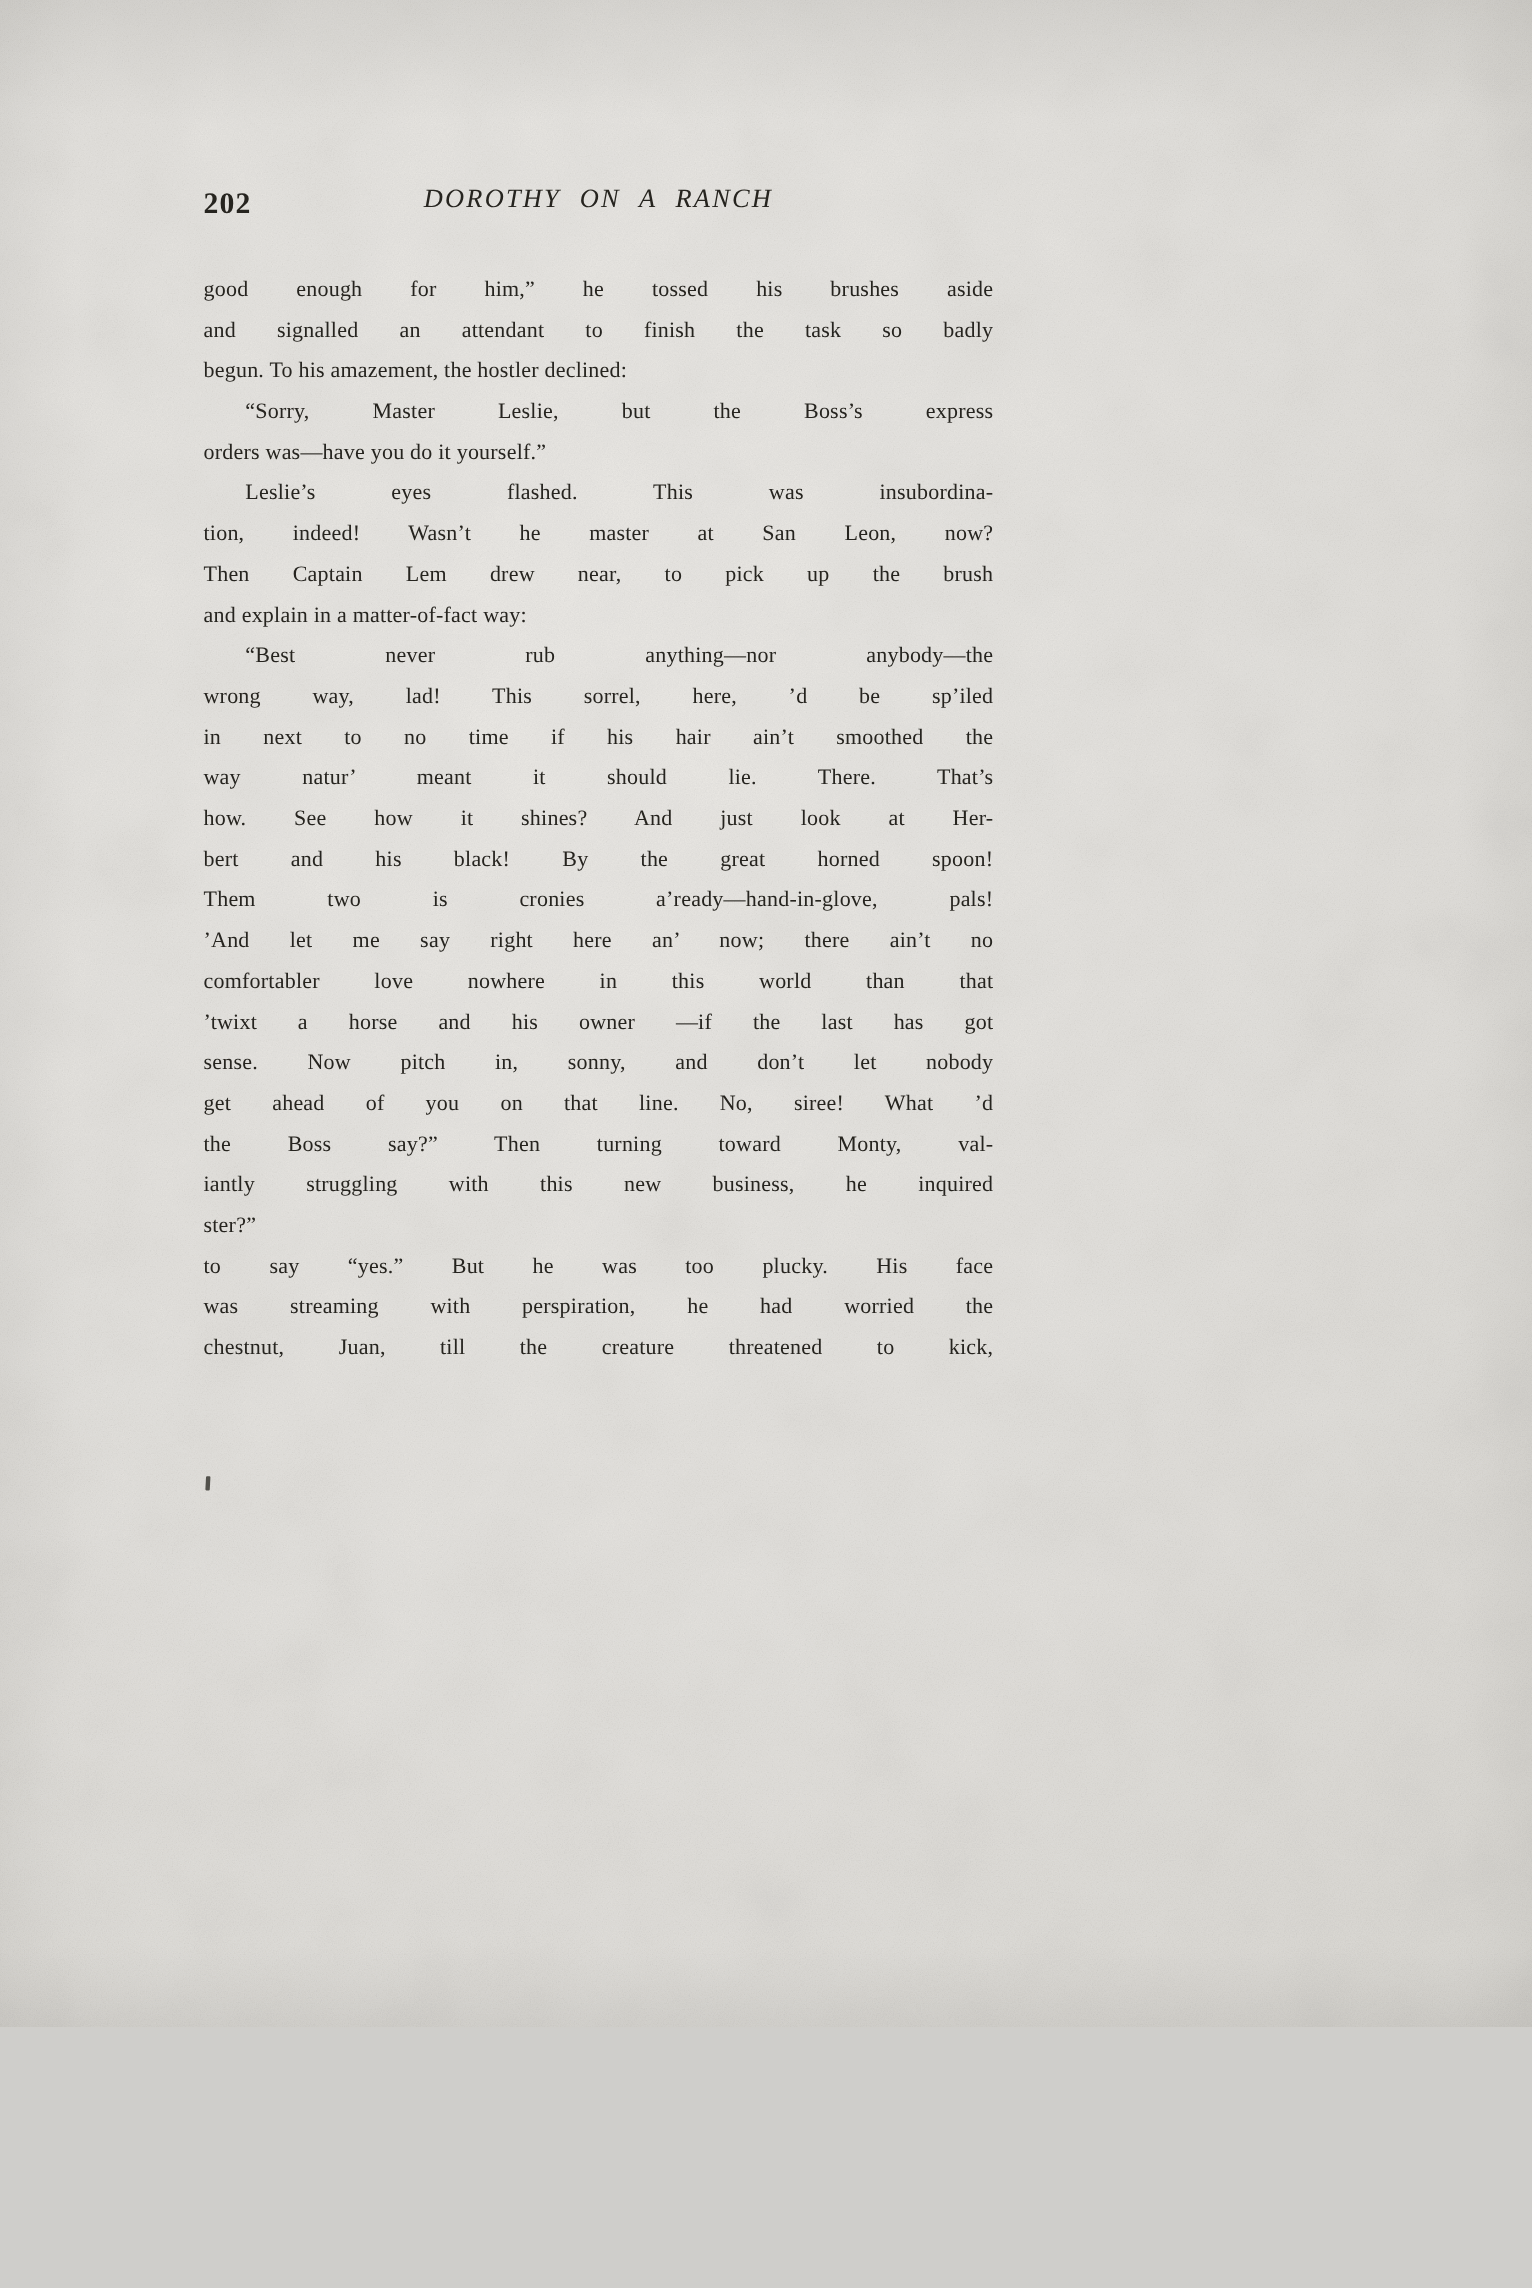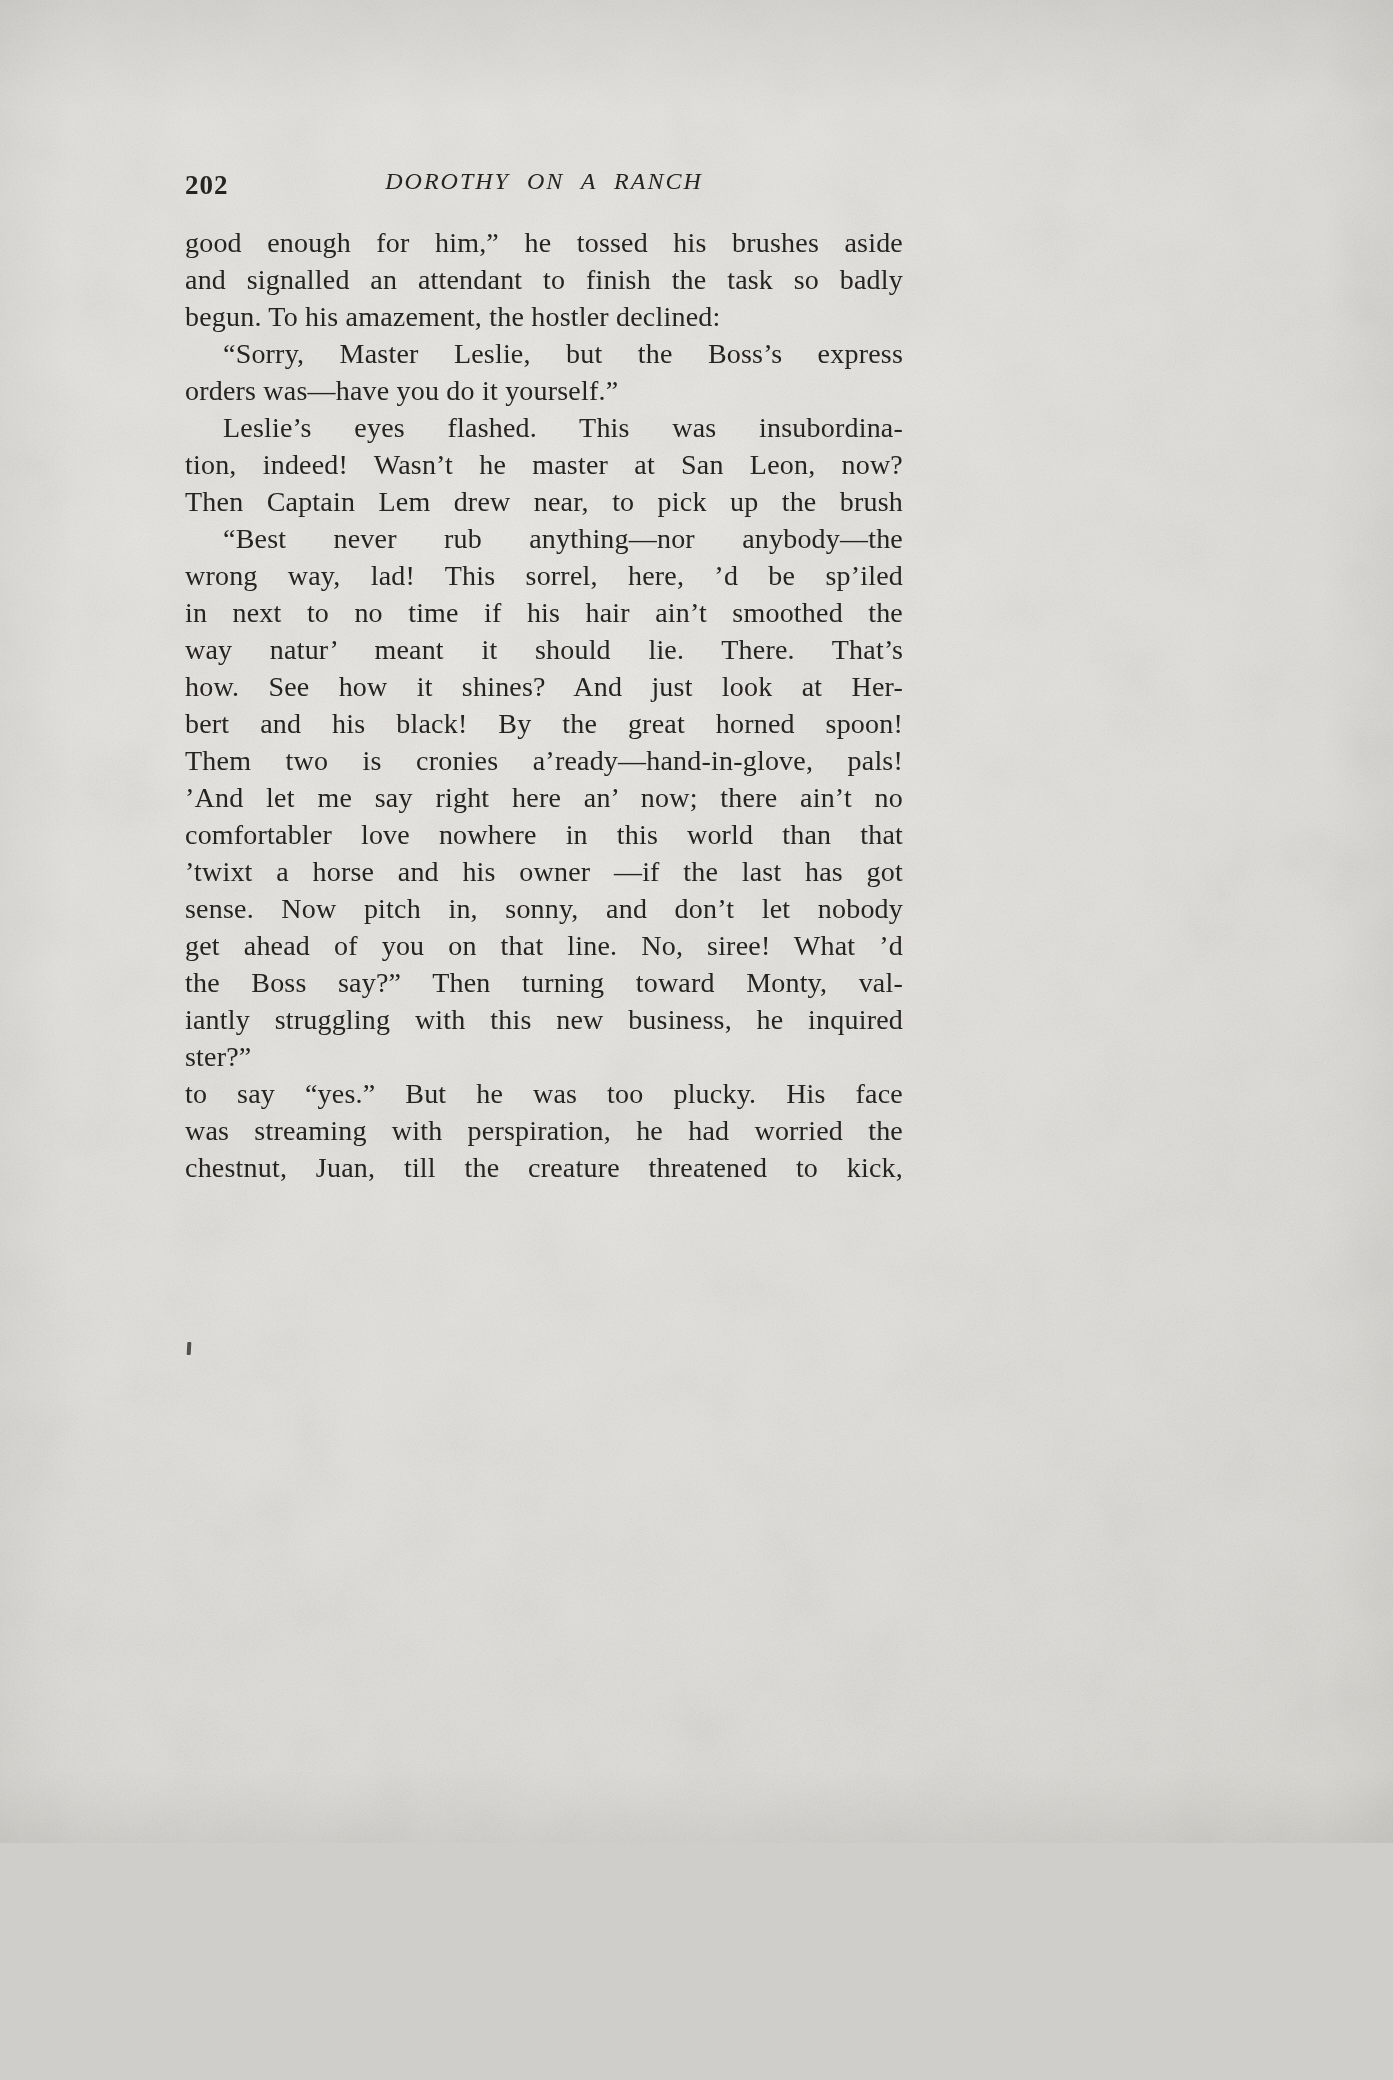--- a/index.html
+++ b/index.html
@@ -56,22 +56,22 @@
     left: 0;
     right: 0;
     top: 0;
     text-align: center;
     font-style: italic;
     font-size: 24px;
     letter-spacing: 2px;
     word-spacing: 9px;
   }
   .body-text {
-    margin-top: 22px;
-    font-size: 28px;
+    margin-top: 43px;
+    font-size: 20px;
     line-height: 37px;
     letter-spacing: 0.2px;
   }
   .line {
     min-height: 37px;
     text-align: justify;
     text-align-last: justify;
     white-space: normal;
   }
   .line.indent {
@@ -145,20 +145,21 @@
     <div class="body-text">
 
     <div class="line">good enough for him,” he tossed his brushes aside</div>
         <div class="line">and signalled an attendant to finish the task so badly</div>
         <div class="line par-end">begun.  To his amazement, the hostler declined:</div>
         <div class="line indent">“Sorry, Master Leslie, but the Boss’s express</div>
         <div class="line par-end">orders was—have you do it yourself.”</div>
         <div class="line indent">Leslie’s eyes flashed.  This was insubordina-</div>
         <div class="line">tion, indeed!  Wasn’t he master at San Leon, now?</div>
         <div class="line">Then Captain Lem drew near, to pick up the brush</div>
+        <div class="line par-end">and explain in a matter-of-fact way:</div>
         <div class="line indent">“Best never rub anything—nor anybody—the</div>
         <div class="line">wrong way, lad!  This sorrel, here, ’d be sp’iled</div>
         <div class="line">in next to no time if his hair ain’t smoothed the</div>
         <div class="line">way natur’ meant it should lie.  There.  That’s</div>
         <div class="line">how.  See how it shines?  And just look at Her-</div>
         <div class="line">bert and his black!  By the great horned spoon!</div>
         <div class="line">Them two is cronies a’ready—hand-in-glove, pals!</div>
         <div class="line">’And let me say right here an’ now; there ain’t no</div>
         <div class="line">comfortabler love nowhere in this world than that</div>
         <div class="line">’twixt a horse and his owner —if the last has got</div>

